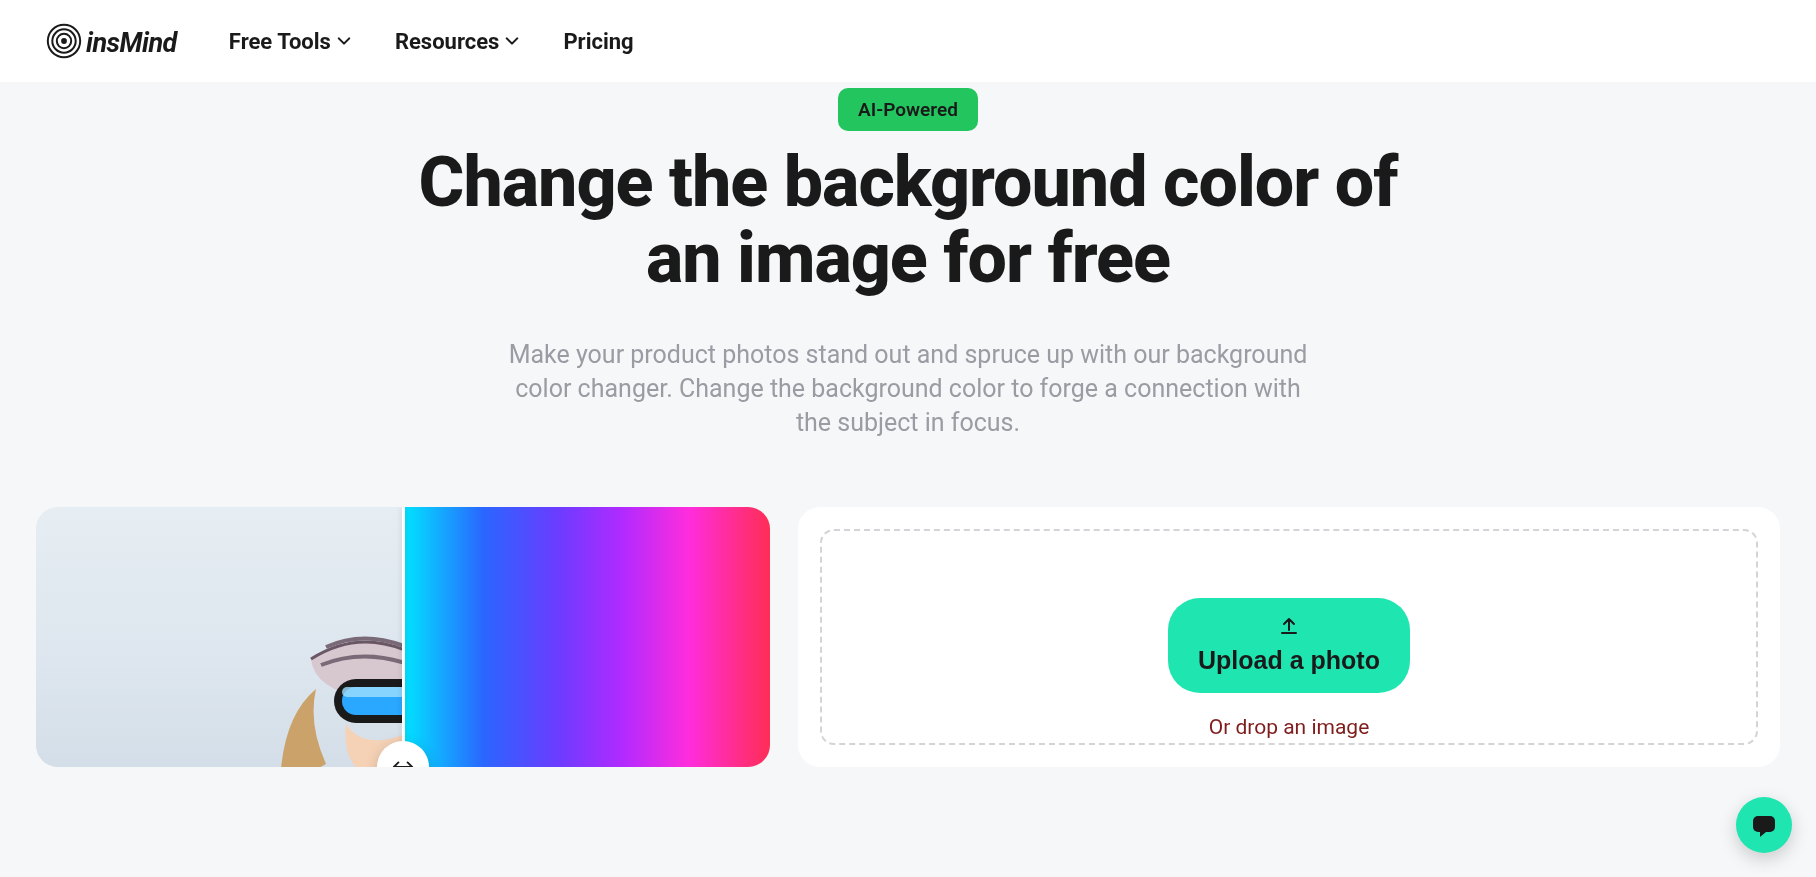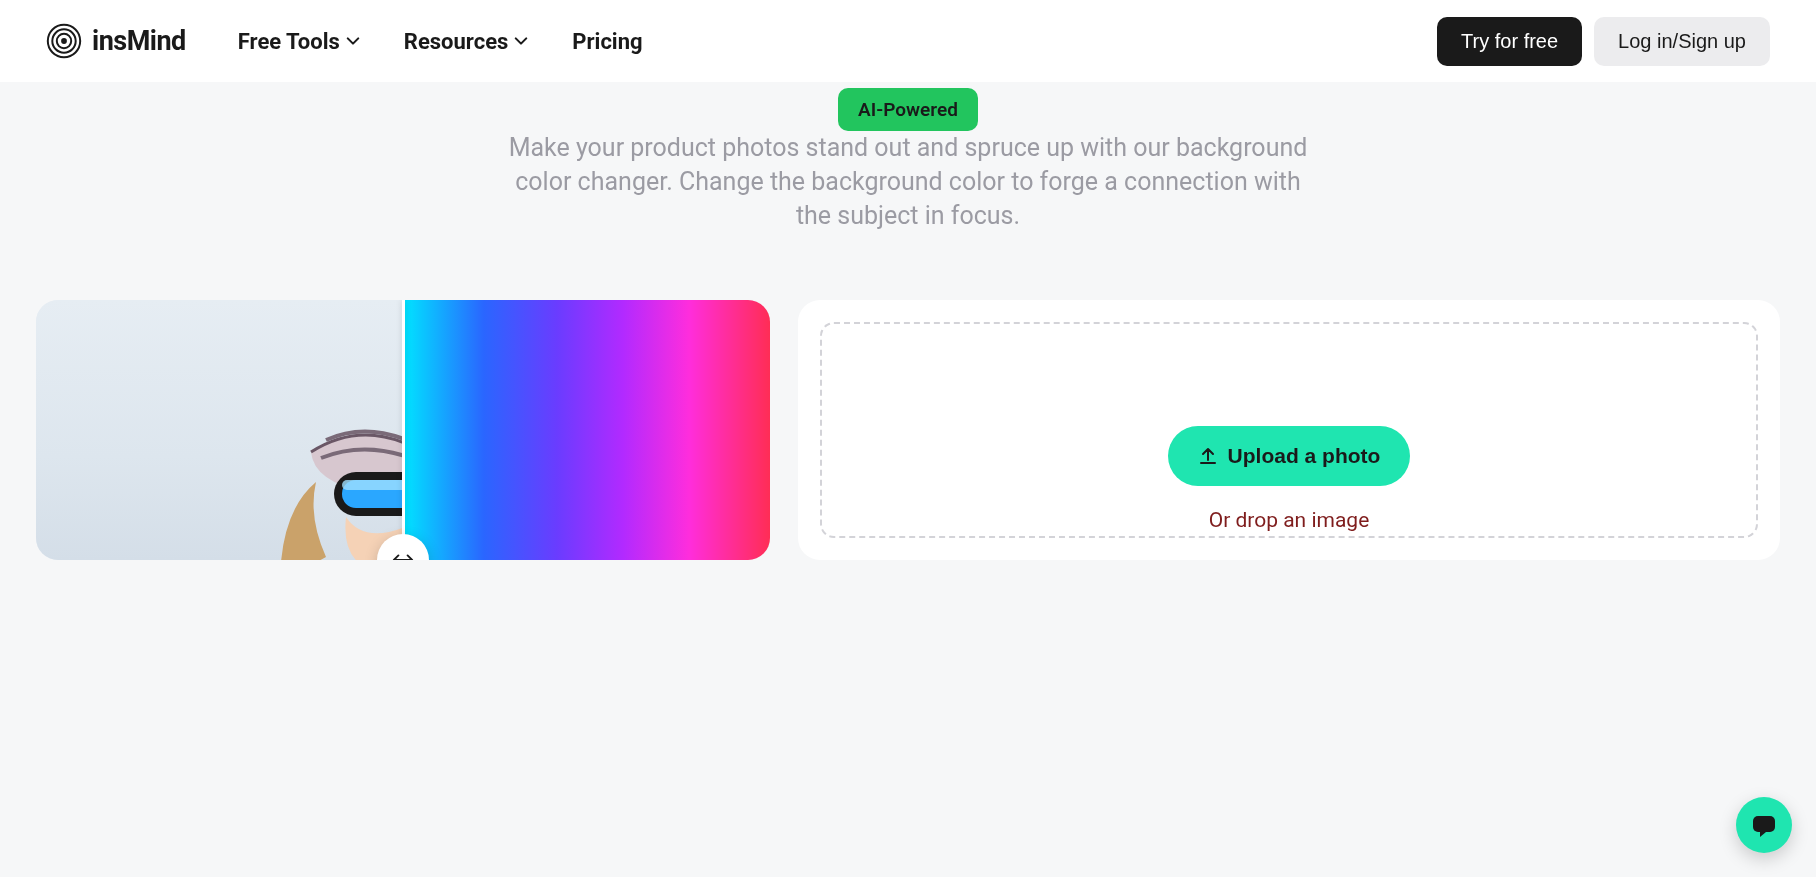--- a/index.html
+++ b/index.html
@@ -22,22 +22,23 @@
     padding: 0 46px;
     justify-content: space-between;
   }
   .header-left {
     display: flex;
     align-items: center;
     gap: 52px;
   }
   .logo {
     display: flex;
-    align-items: center;
-    gap: 10px;
+    align-items: flex-end;
+    gap: 4px;
+    font-style: italic;
   }
   .logo-mark {
     width: 36px;
     height: 36px;
   }
   .logo-text {
     font-size: 27px;
     font-weight: 700;
     color: #1a1a1a;
     letter-spacing: -0.5px;
@@ -101,20 +102,21 @@
     font-size: 70px;
     font-weight: 800;
     line-height: 1.08;
     color: #1a1a1a;
     max-width: 1000px;
     margin-left: auto;
     margin-right: auto;
     letter-spacing: -1px;
   }
   .hero-sub {
+    margin-top: 42px;
     font-size: 25px;
     font-weight: 400;
     line-height: 1.35;
     color: #9b9ba3;
     max-width: 820px;
     margin-left: auto;
     margin-right: auto;
   }
 
   
@@ -207,26 +209,27 @@
     justify-content: flex-end;
     padding-bottom: 4px;
     gap: 22px;
   }
   .upload-btn {
     display: flex;
     align-items: center;
     gap: 10px;
     background: #1FE5B0;
     color: #1a1a1a;
-    font-size: 21px;
+    font-size: 25px;
     font-weight: 600;
     padding: 18px 30px;
     border: none;
     border-radius: 32px;
     cursor: pointer;
+    flex-direction: column;
   }
   .upload-icon {
     width: 20px;
     height: 20px;
   }
   .drop-hint {
     font-size: 21px;
     color: #7f1d1d;
     font-weight: 400;
   }
@@ -276,28 +279,25 @@
         <span>Resources</span>
         <svg class="chevron-down" viewBox="0 0 16 16">
           <path d="M2 5 L8 11 L14 5" fill="none" stroke="#1a1a1a" stroke-width="2.4" stroke-linecap="round" stroke-linejoin="round"></path>
         </svg>
       </div>
       <div class="nav-item">
         <span>Pricing</span>
       </div>
     </div>
   </div>
-  <div class="header-right">
-    <button class="btn btn-dark">Try for free</button>
-    <button class="btn btn-light">Log in/Sign up</button>
-  </div>
 </div>
 
 <div class="hero">
   <span class="badge">AI-Powered</span>
+  <h1 class="hero-title">Change the background color of an image for free</h1>
   <p class="hero-sub">Make your product photos stand out and spruce up with our background color changer. Change the background color to forge a connection with the subject in focus.</p>
 </div>
 
 <div class="content-row">
 
   <div class="compare-card">
     <div class="compare-left">
 
       <svg class="skier" viewBox="0 0 300 300">
 

